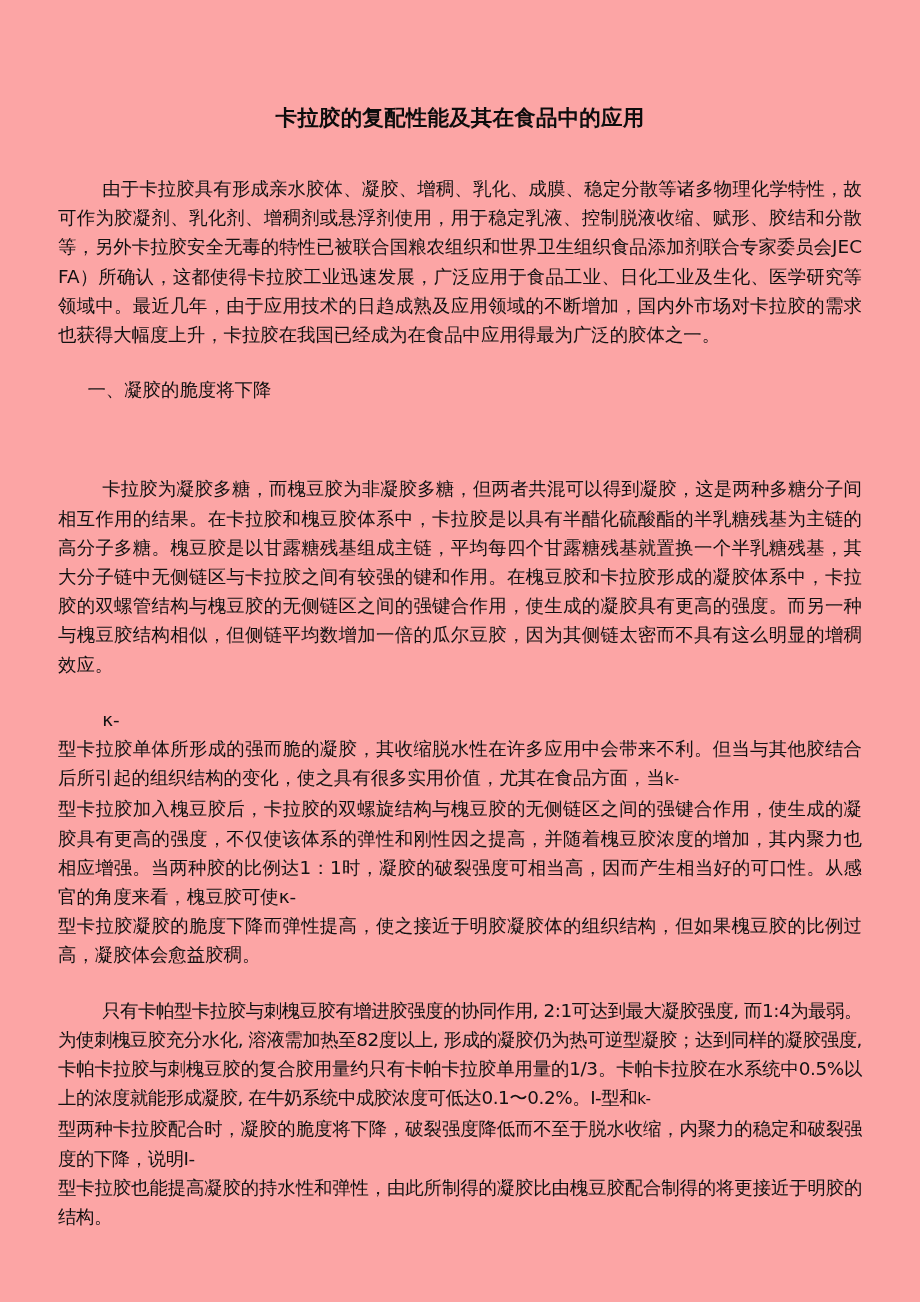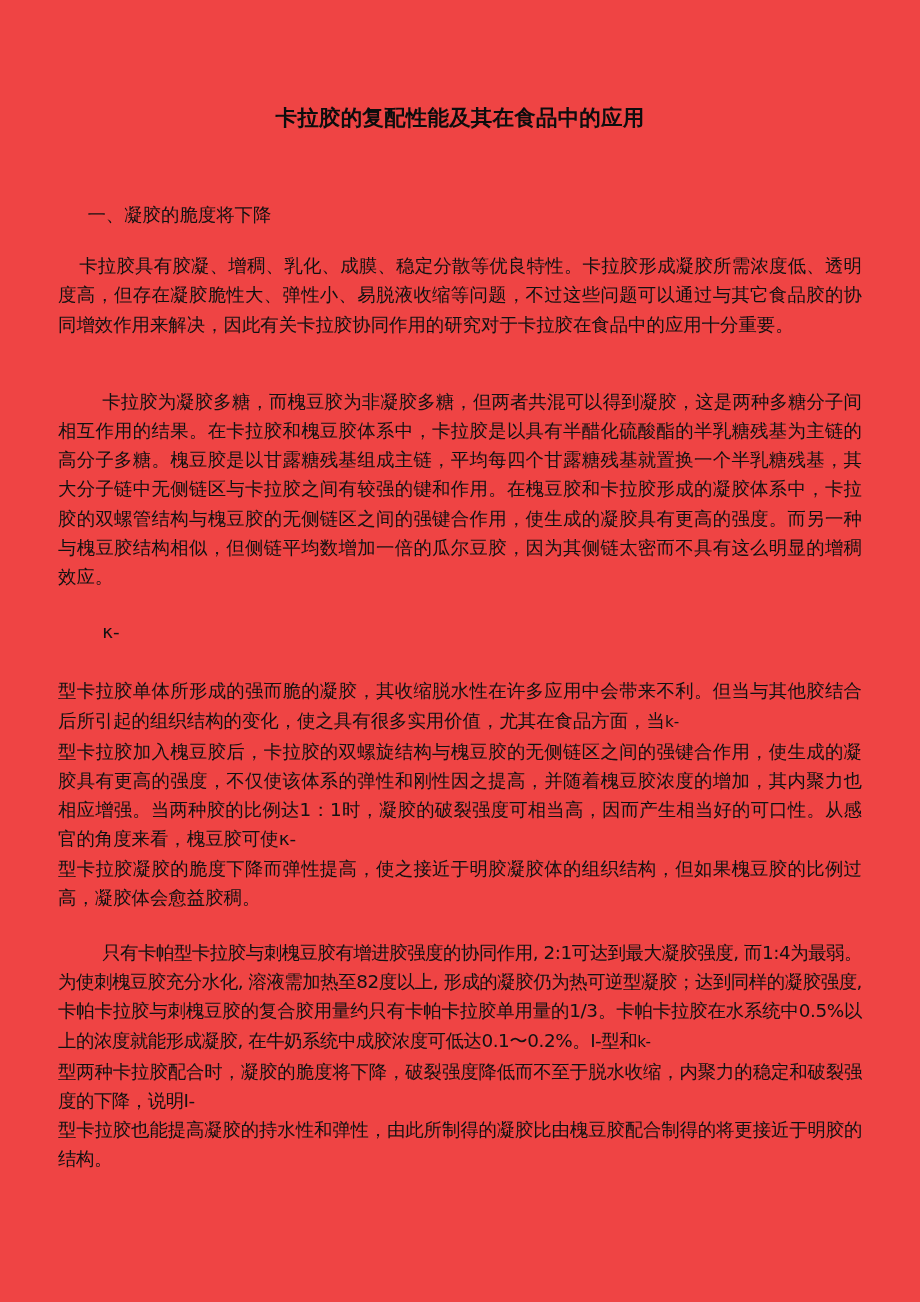--- a/index.html
+++ b/index.html
@@ -14,21 +14,21 @@
     font-family: "DejaVu Sans", "Liberation Sans", sans-serif;
     color: #111111;
     -webkit-font-smoothing: none;
   }
   .page {
     position: relative;
     width: 920px;
     height: 1302px;
     box-sizing: border-box;
     padding: 0;
-    background: #ef4444;
+    background: #fca5a5;
     overflow: hidden;
   }
   .content {
     position: absolute;
     left: 58px;
     top: 0;
     width: 804px;
   }
   .doc-title {
     margin: 0;
@@ -55,21 +55,20 @@
     text-indent: 2.4em;
   }
   .para.indent1 {
     text-indent: 1.15em;
   }
   .para.indent-head {
     text-indent: 1.6em;
   }
   .para.no-indent {
     text-indent: 0;
-    margin-top: 30px;
   }
   .gap-xl { height: 42px; }
   .gap-lg { height: 26px; }
   .gap-md { height: 22px; }
   .tight {
     letter-spacing: -0.45px;
   }
   
   .sym-line {
     text-indent: 2.4em;
@@ -84,28 +83,28 @@
 </head>
 <body>
 
 <div class="page">
   <div class="content">
 
     <h1 class="doc-title">卡拉胶的复配性能及其在食品中的应用</h1>
 
     <div class="gap-xl"></div>
 
+    <p class="para indent2">由于卡拉胶具有形成亲水胶体、凝胶、增稠、乳化、成膜、稳定分散等诸多物理化学特性，故可作为胶凝剂、乳化剂、增稠剂或悬浮剂使用，用于稳定乳液、控制脱液收缩、赋形、胶结和分散等，另外卡拉胶安全无毒的特性已被联合国粮农组织和世界卫生组织食品添加剂联合专家委员会JECFA）所确认，这都使得卡拉胶工业迅速发展，广泛应用于食品工业、日化工业及生化、医学研究等领域中。最近几年，由于应用技术的日趋成熟及应用领域的不断增加，国内外市场对卡拉胶的需求也获得大幅度上升，卡拉胶在我国已经成为在食品中应用得最为广泛的胶体之一。</p>
 
     <div class="gap-lg"></div>
 
     <p class="para indent-head">一、凝胶的脆度将下降</p>
 
     <div class="gap-md"></div>
 
-    <p class="para indent1">卡拉胶具有胶凝、增稠、乳化、成膜、稳定分散等优良特性。卡拉胶形成凝胶所需浓度低、透明度高，但存在凝胶脆性大、弹性小、易脱液收缩等问题，不过这些问题可以通过与其它食品胶的协同增效作用来解决，因此有关卡拉胶协同作用的研究对于卡拉胶在食品中的应用十分重要。</p>
 
     <div class="gap-lg"></div>
 
 
     <div class="gap-md"></div>
 
     <p class="para indent2">卡拉胶为凝胶多糖，而槐豆胶为非凝胶多糖，但两者共混可以得到凝胶，这是两种多糖分子间相互作用的结果。在卡拉胶和槐豆胶体系中，卡拉胶是以具有半醋化硫酸酯的半乳糖残基为主链的高分子多糖。槐豆胶是以甘露糖残基组成主链，平均每四个甘露糖残基就置换一个半乳糖残基，其大分子链中无侧链区与卡拉胶之间有较强的键和作用。在槐豆胶和卡拉胶形成的凝胶体系中，卡拉胶的双螺管结构与槐豆胶的无侧链区之间的强键合作用，使生成的凝胶具有更高的强度。而另一种与槐豆胶结构相似，但侧链平均数增加一倍的瓜尔豆胶，因为其侧链太密而不具有这么明显的增稠效应。</p>
 
     <div class="gap-lg"></div>
 

